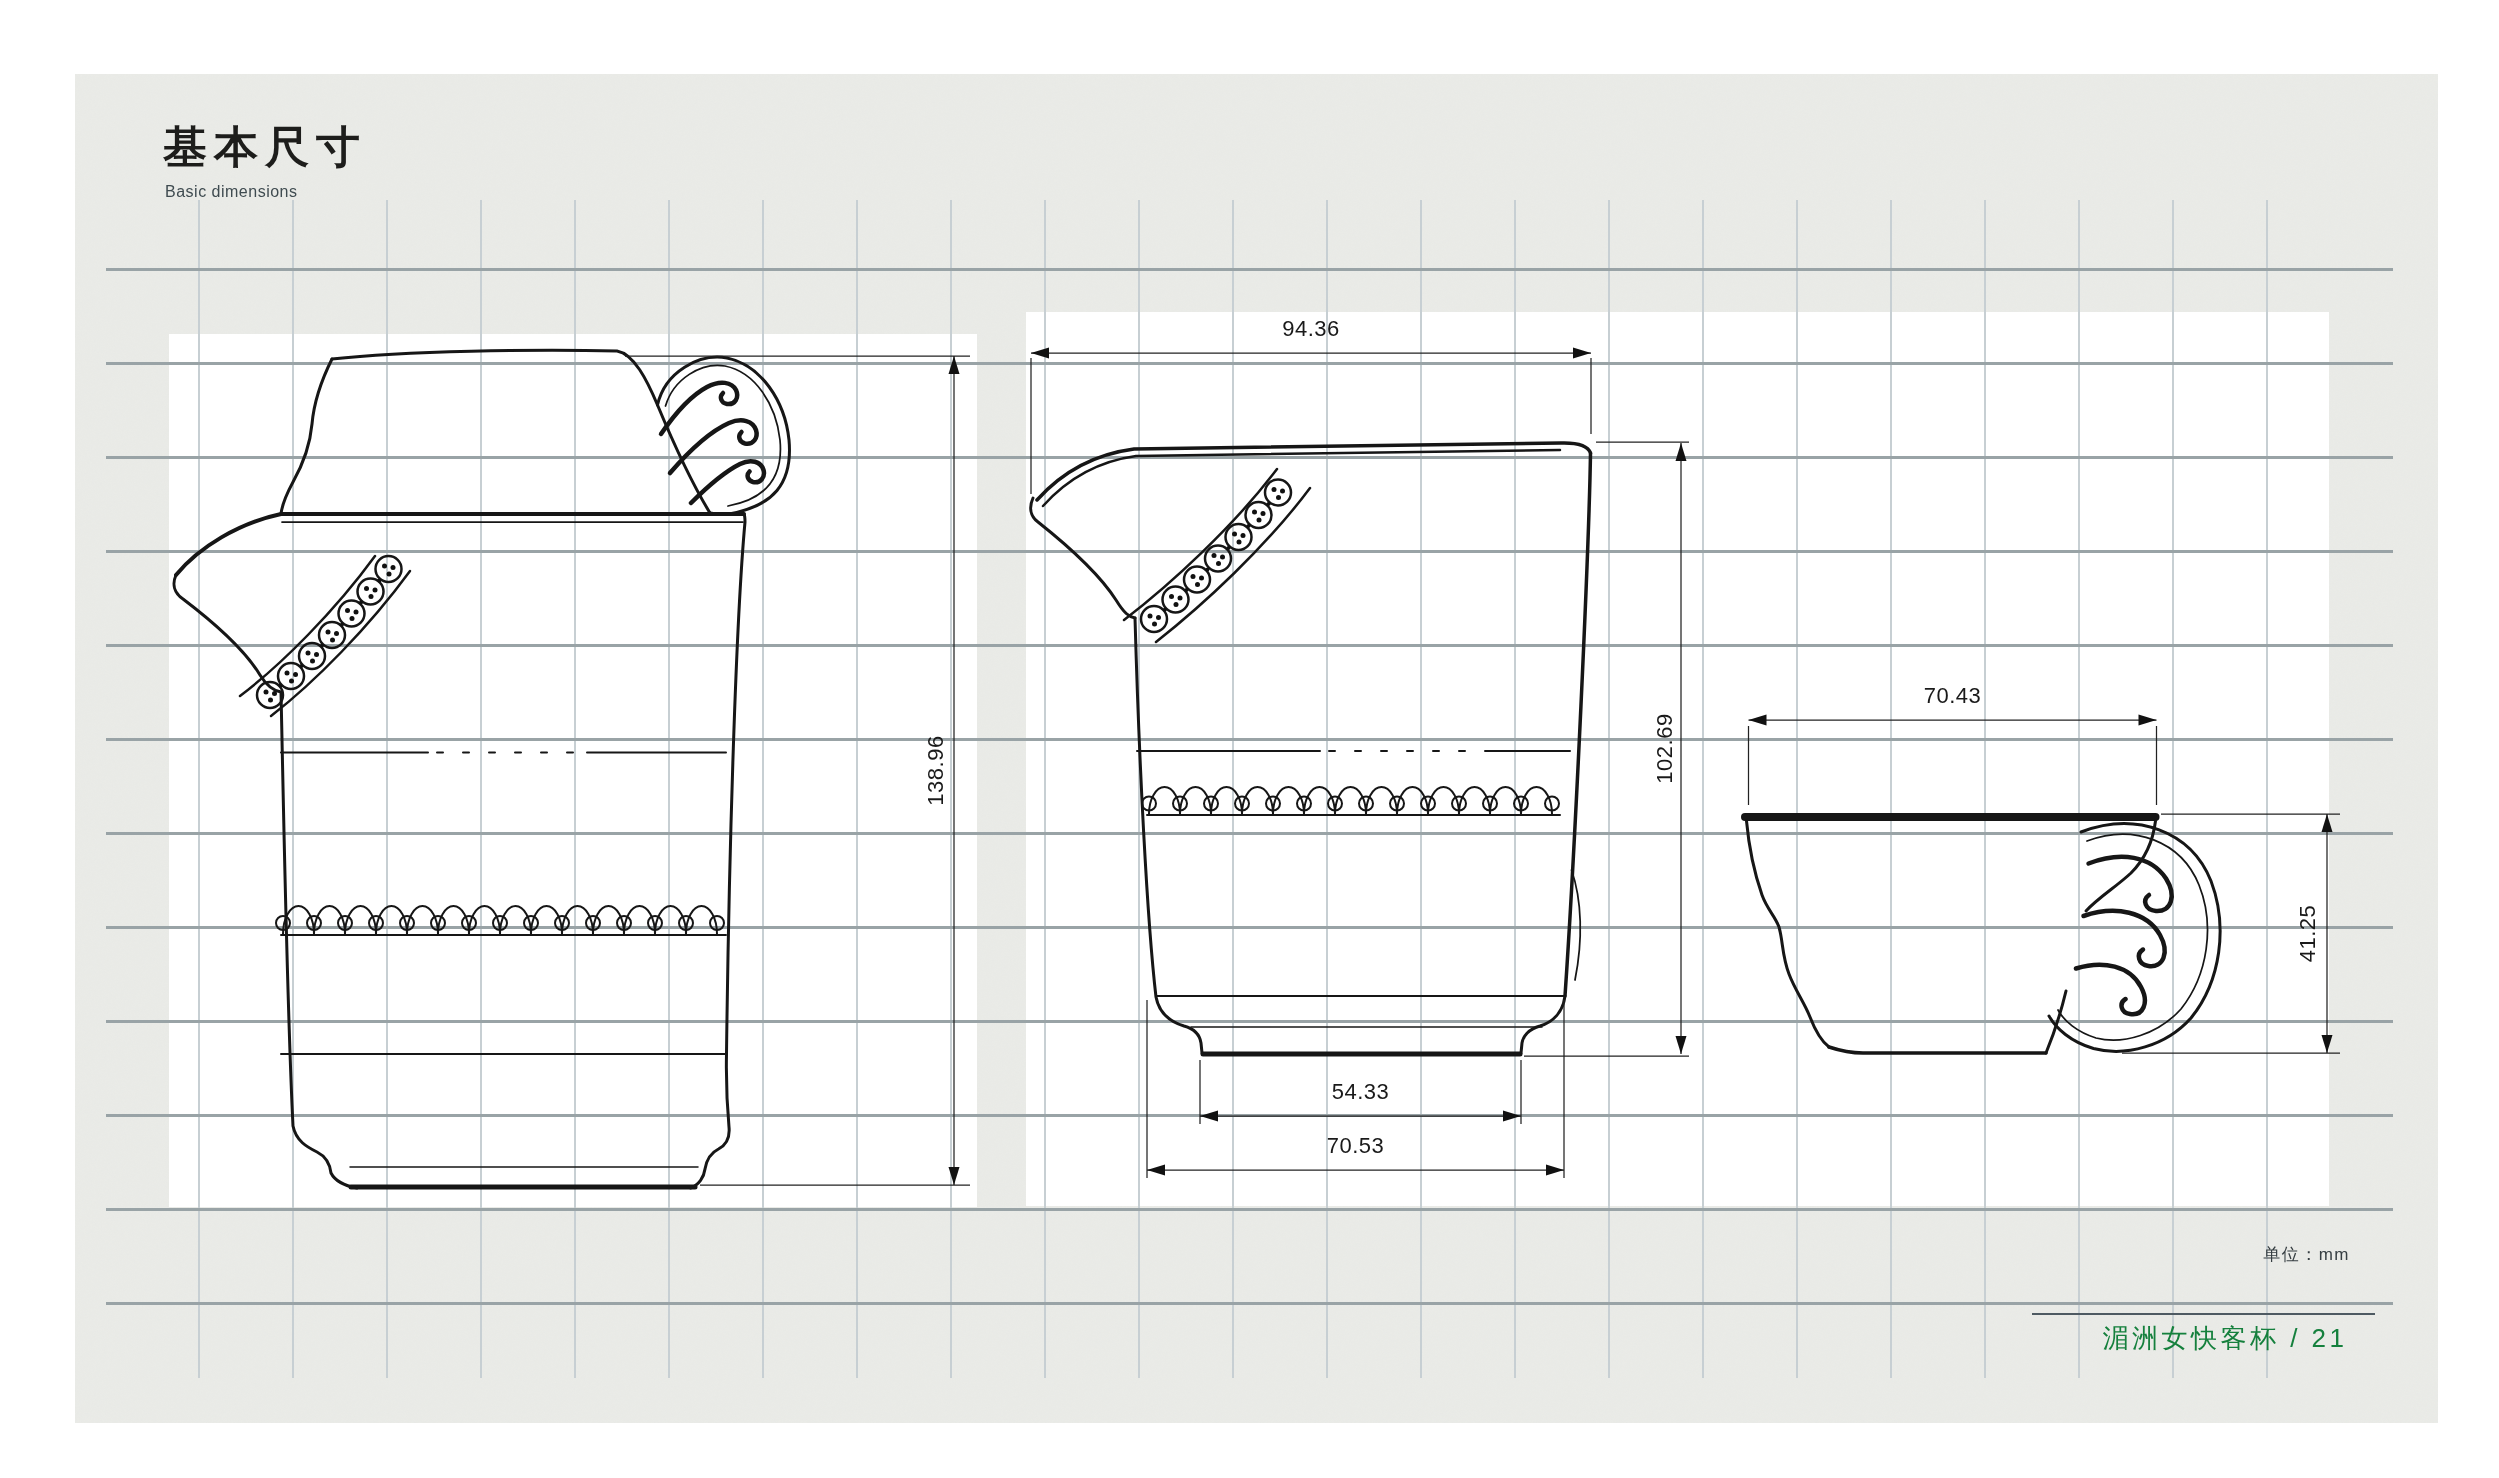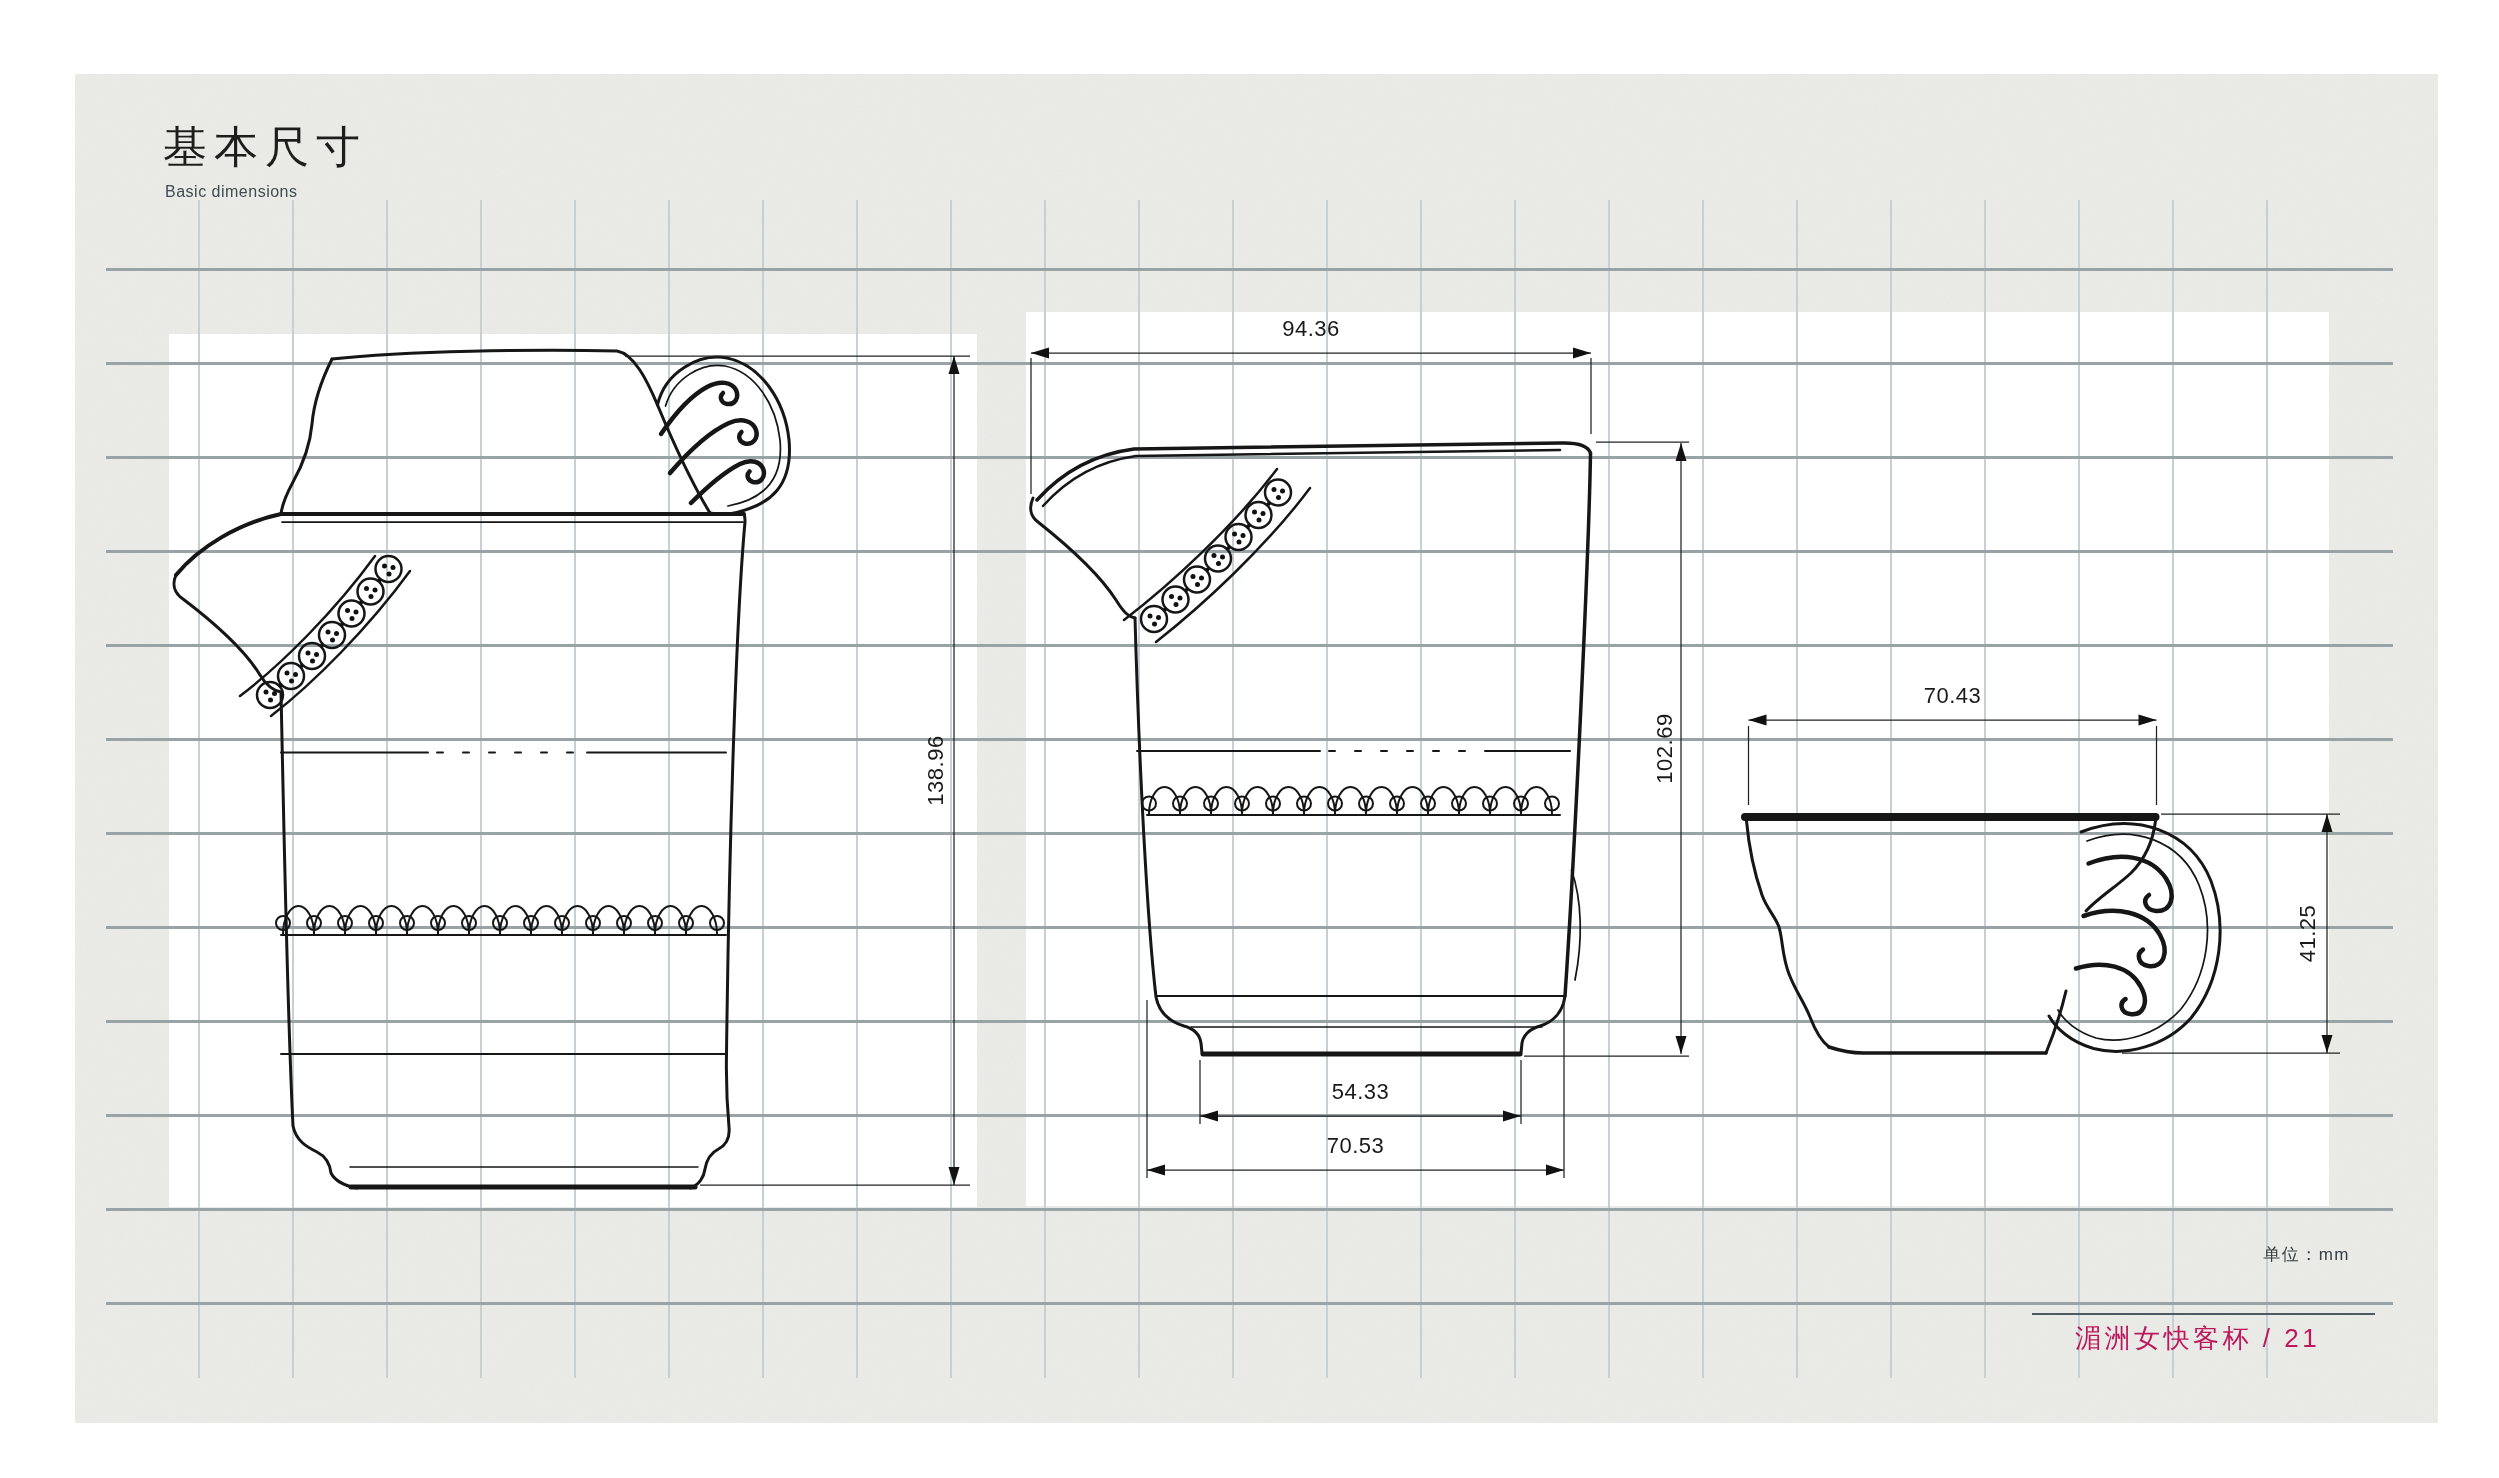--- a/index.html
+++ b/index.html
@@ -9,27 +9,27 @@
   .paper{left:75px;top:74px;width:2363px;height:1349px;background:#ebece8;}
   .noise{left:75px;top:74px;width:2363px;height:1349px;pointer-events:none;}
   .panel{background:#ffffff;}
   .panel-left{left:169px;top:334px;width:808px;height:873px;}
   .panel-main{left:1026px;top:312px;width:1303px;height:894px;}
   .grid-v{left:198px;top:200px;width:2081px;height:1178px;
     background:repeating-linear-gradient(to right,#c7cfd3 0 2px,transparent 2px 94px);}
   .grid-h{left:106px;top:268px;width:2287px;height:1044px;
     background:repeating-linear-gradient(to bottom,#99a3a6 0 3px,transparent 3px 94px);}
   .page-title{left:163px;top:123px;font-size:44px;line-height:1.1;letter-spacing:7px;
-    color:#1d1d1b;font-weight:400;text-align:right;}
+    color:#1d1d1b;font-weight:700;text-align:right;}
   .page-subtitle{left:165px;top:183px;font-size:16px;color:#3f4b50;letter-spacing:0.5px;}
   .unit-note{left:2170px;top:1243px;width:180px;text-align:right;font-size:17px;
     color:#363e42;letter-spacing:1.5px;}
   .footer-rule{left:2032px;top:1313px;width:343px;height:2px;background:#4e5a62;}
-  .footer-caption{left:2075px;top:1321px;width:300px;text-align:left;font-size:26px;
-    color:#be185d;letter-spacing:3.5px;}
+  .footer-caption{left:2075px;top:1321px;width:300px;text-align:center;font-size:26px;
+    color:#15803d;letter-spacing:3.5px;}
   svg text{font-family:"Liberation Sans", sans-serif;font-size:44px;fill:#1a1a1a;letter-spacing:1px;}
   svg .ol{fill:none;stroke:#161616;stroke-linecap:round;stroke-linejoin:round;}
   svg .dim{stroke:#222222;stroke-width:2.5;}
   svg .arr{fill:#111111;stroke:none;}
 </style>
 </head>
 <body>
 
 <div class="stage">
 

